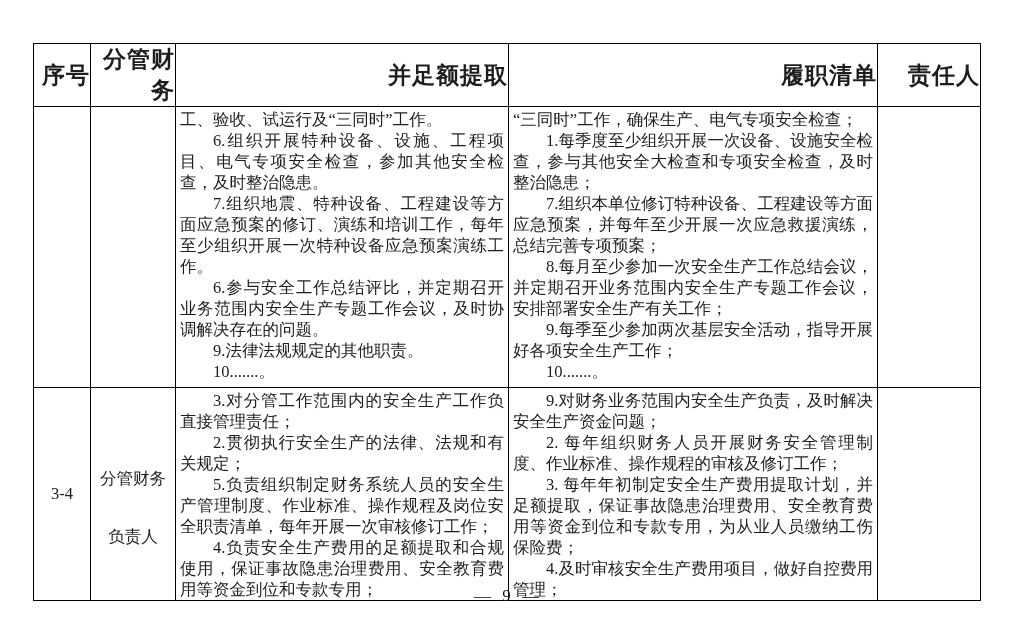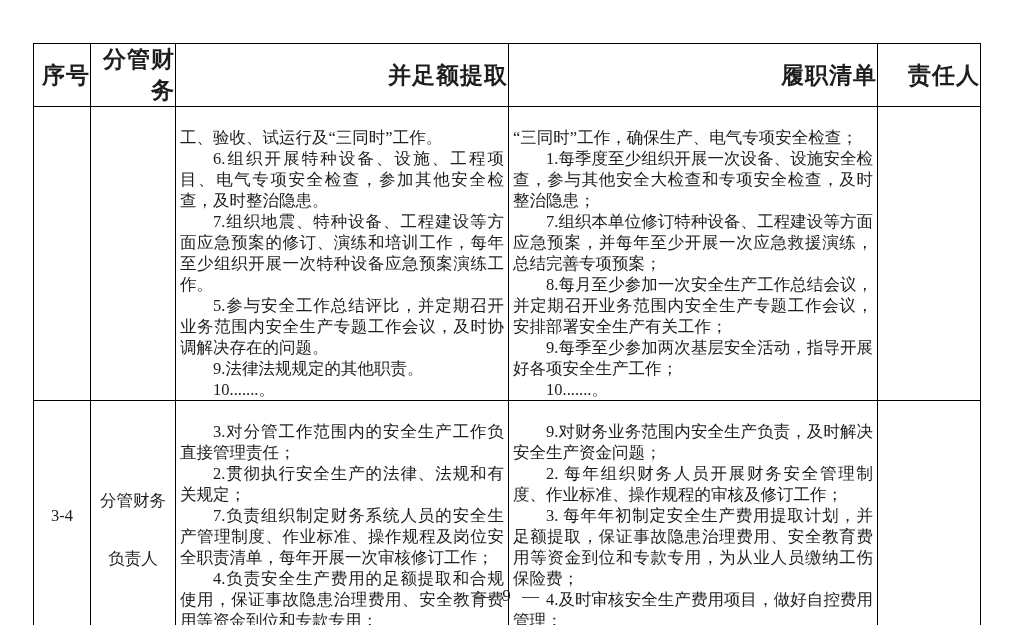--- a/index.html
+++ b/index.html
@@ -31,21 +31,21 @@
   tr.r2 { height: 212px; }
 
   td.cell-serial, td.cell-position {
     text-align: center; vertical-align: middle;
     font-size: 16.5px;
   }
   .position-line { display: block; line-height: 30px; margin-top: 28px; }
 
   td.cell-text {
     vertical-align: top;
-    padding: 20px 4px 0 4px;
+    padding: 2px 4px 0 4px;
     font-size: 16.5px; line-height: 21px;
   }
   td.cell-owner { vertical-align: top; }
 
   p.para {
     margin: 0;
     text-align: justify;
     text-justify: inter-ideograph;
   }
   p.ind { text-indent: 2em; }
@@ -81,21 +81,21 @@
       </tr>
     </thead>
     <tbody>
         <tr class="r1">
           <td class="cell-serial"></td>
           <td class="cell-position"></td>
           <td class="cell-text">
             <p class="para">工、验收、试运行及“三同时”工作。</p>
             <p class="para ind">6.组织开展特种设备、设施、工程项目、电气专项安全检查，参加其他安全检查，及时整治隐患。</p>
             <p class="para ind">7.组织地震、特种设备、工程建设等方面应急预案的修订、演练和培训工作，每年至少组织开展一次特种设备应急预案演练工作。</p>
-            <p class="para ind">5.参与安全工作总结评比，并定期召开业务范围内安全生产专题工作会议，及时协调解决存在的问题。</p>
+            <p class="para ind">6.参与安全工作总结评比，并定期召开业务范围内安全生产专题工作会议，及时协调解决存在的问题。</p>
             <p class="para ind">9.法律法规规定的其他职责。</p>
             <p class="para ind">10.......。</p>
           </td>
           <td class="cell-text">
             <p class="para">“三同时”工作，确保生产、电气专项安全检查；</p>
             <p class="para ind">1.每季度至少组织开展一次设备、设施安全检查，参与其他安全大检查和专项安全检查，及时整治隐患；</p>
             <p class="para ind">7.组织本单位修订特种设备、工程建设等方面应急预案，并每年至少开展一次应急救援演练，总结完善专项预案；</p>
             <p class="para ind">8.每月至少参加一次安全生产工作总结会议，并定期召开业务范围内安全生产专题工作会议，安排部署安全生产有关工作；</p>
             <p class="para ind">9.每季至少参加两次基层安全活动，指导开展好各项安全生产工作；</p>
             <p class="para ind">10.......。</p>
@@ -104,21 +104,21 @@
         </tr>
         <tr class="r2">
           <td class="cell-serial">3-4</td>
           <td class="cell-position">
             <span class="position-line">分管财务</span>
             <span class="position-line">负责人</span>
           </td>
           <td class="cell-text">
             <p class="para ind">3.对分管工作范围内的安全生产工作负直接管理责任；</p>
             <p class="para ind">2.贯彻执行安全生产的法律、法规和有关规定；</p>
-            <p class="para ind">7.负责组织制定财务系统人员的安全生产管理制度、作业标准、操作规程及岗位安全职责清单，每年开展一次审核修订工作；</p>
+            <p class="para ind">5.负责组织制定财务系统人员的安全生产管理制度、作业标准、操作规程及岗位安全职责清单，每年开展一次审核修订工作；</p>
             <p class="para ind">4.负责安全生产费用的足额提取和合规使用，保证事故隐患治理费用、安全教育费用等资金到位和专款专用；</p>
           </td>
           <td class="cell-text">
             <p class="para ind">9.对财务业务范围内安全生产负责，及时解决安全生产资金问题；</p>
             <p class="para ind">2. 每年组织财务人员开展财务安全管理制度、作业标准、操作规程的审核及修订工作；</p>
             <p class="para ind">3. 每年年初制定安全生产费用提取计划，并足额提取，保证事故隐患治理费用、安全教育费用等资金到位和专款专用，为从业人员缴纳工伤保险费；</p>
             <p class="para ind">4.及时审核安全生产费用项目，做好自控费用管理；</p>
           </td>
           <td class="cell-owner"></td>
         </tr>

